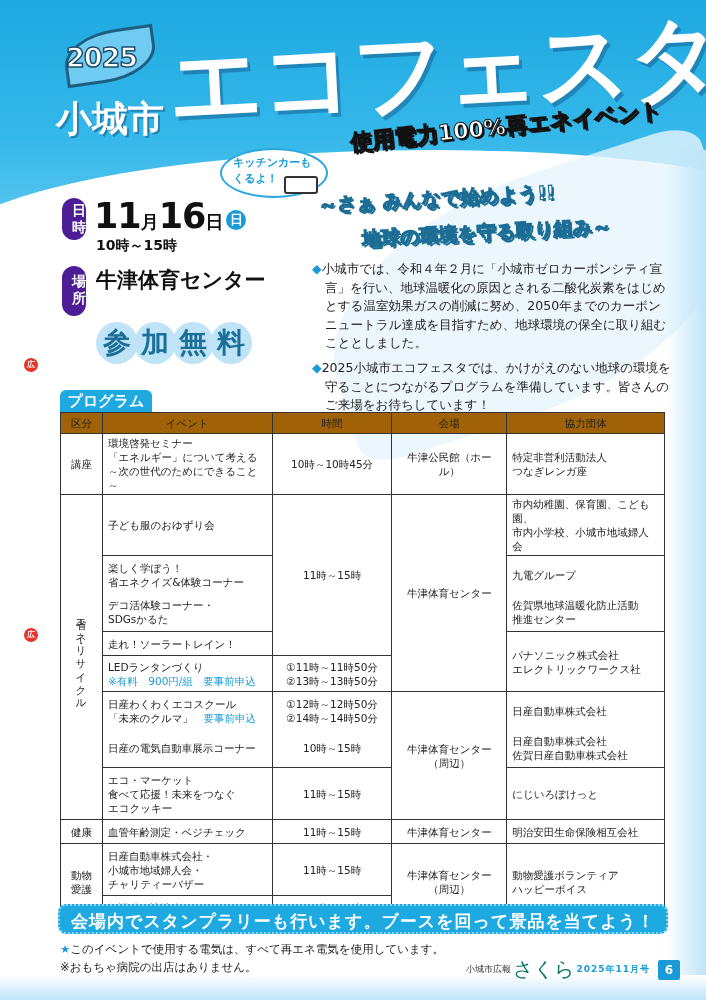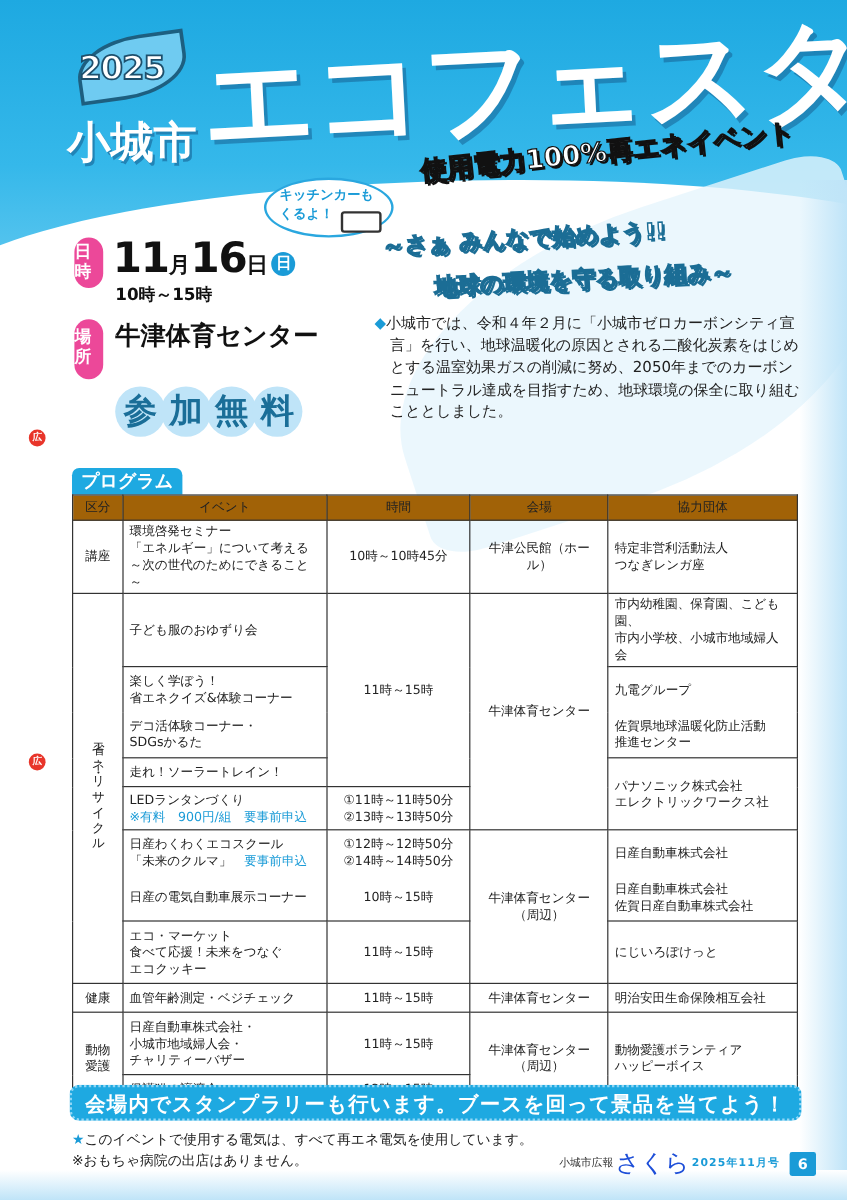--- a/index.html
+++ b/index.html
@@ -12,21 +12,21 @@
 .leaf{position:absolute;left:64px;top:30px;width:92px;height:52px;background:#6fcbf1;border:3px solid #1d5f80;border-radius:60% 0 60% 0;transform:rotate(-8deg)}
 .year{position:absolute;left:66px;top:42px;font-weight:bold;font-size:27px;color:#fff;letter-spacing:-1px;-webkit-text-stroke:1.5px #1d4f6c;font-family:"DejaVu Sans",sans-serif}
 .city{position:absolute;left:56px;top:95px;font-size:36px;font-weight:bold;color:#fff;text-shadow:2px 2px 0 #2184b6}
 .title{position:absolute;left:172px;top:24px;font-size:92px;font-weight:bold;color:#fff;letter-spacing:-2px;text-shadow:3px 4px 0 rgba(20,90,140,.5);transform:rotate(-3deg);transform-origin:left bottom;white-space:nowrap}
 .subtitle{position:absolute;left:352px;top:128px;font-size:22px;font-weight:bold;color:#fff;-webkit-text-stroke:1px #111;text-shadow:2px 2px 0 #111;transform:rotate(-6deg);transform-origin:left bottom;white-space:nowrap}
 .bubble{position:absolute;left:220px;top:148px;width:108px;height:50px;background:#fff;border:2px solid #2aa7df;border-radius:50%}
 .bubble-text{position:absolute;left:233px;top:155px;font-size:11px;font-weight:bold;color:#1a9bd7;line-height:16px}
 .truck{position:absolute;left:284px;top:176px;width:34px;height:18px;border:2px solid #333;border-radius:3px;background:#fff}
 .slogan1{position:absolute;left:318px;top:186px;font-size:19px;font-weight:bold;color:#fff;-webkit-text-stroke:1.2px #1b6d95;text-shadow:2px 2px 0 #1b6d95;transform:rotate(-3deg);white-space:nowrap}
 .slogan2{position:absolute;left:362px;top:220px;font-size:19px;font-weight:bold;color:#fff;-webkit-text-stroke:1.2px #1b6d95;text-shadow:2px 2px 0 #1b6d95;transform:rotate(-3deg);white-space:nowrap}
-.tag{position:absolute;width:24px;background:#ec4899;color:#fff;border-radius:12px;font-weight:bold;font-size:14px;text-align:left;line-height:17px;padding:4px 0}
+.tag{position:absolute;width:24px;background:#4c1d95;color:#fff;border-radius:12px;font-weight:bold;font-size:14px;text-align:right;line-height:17px;padding:4px 0}
 .date{position:absolute;left:94px;top:196px;font-weight:bold;color:#111;white-space:nowrap}
 .date .big{font-size:35px;letter-spacing:-1px}
 .date .mid{font-size:18px}
 .dow{display:inline-block;width:20px;height:20px;border-radius:50%;background:#1a9bd7;color:#fff;font-size:13px;text-align:center;line-height:20px;vertical-align:4px;margin-left:3px}
 .time{position:absolute;left:96px;top:237px;font-size:14px;font-weight:bold;color:#111}
 .venue{position:absolute;left:96px;top:267px;font-size:21px;font-weight:bold;color:#111;line-height:26px}
 .free{position:absolute;left:96px;top:322px;display:flex}
 .free span{display:inline-block;width:42px;height:42px;border-radius:50%;background:#bfe4f8;color:#1a6e98;font-size:28px;font-weight:bold;text-align:center;line-height:42px;margin-right:-4px}
 .intro{position:absolute;left:312px;top:260px;width:360px;font-size:12.5px;line-height:18.6px;color:#222}
 .intro p{margin-bottom:6px;padding-left:13px;text-indent:-13px}
@@ -37,21 +37,21 @@
 td,th{border:1px solid #333;padding:2px 5px;vertical-align:middle}
 th{background:#a16207;font-weight:normal;height:21px}
 td.c{text-align:center}
 td.inner-top{border-top:1px solid #bbb}
 .blue{color:#1a9bd7}
 .vert{writing-mode:vertical-rl;text-orientation:upright;margin:auto;letter-spacing:1px}
 .stamp{position:absolute;left:58px;top:904px;width:610px;height:30px;background:#1ea9e1;border-radius:8px;color:#fff;font-weight:bold;font-size:17px;text-align:center;line-height:30px;letter-spacing:1px;border:2px dotted #8fd6f5}
 .note{position:absolute;left:60px;font-size:11.5px;color:#222}
 .note .star{color:#1a9bd7}
 .footer{position:absolute;left:466px;top:956px;display:flex;align-items:center;gap:2px;font-size:9px;color:#333}
-.footer .sakura{font-family:Liberation Mono, monospace;font-size:20px;color:#1d4ed8}
+.footer .sakura{font-family:Liberation Mono, monospace;font-size:20px;color:#0f766e}
 .footer .issue{color:#1a9bd7;font-weight:bold;font-size:9px;letter-spacing:1px}
 .footer .page{background:#1a9bd7;color:#fff;font-weight:bold;font-size:12px;width:22px;height:20px;text-align:center;line-height:20px;border-radius:2px;margin-left:6px}
 </style>
 </head>
 <body>
 
 <div class="hero"></div>
 <div class="wave"></div>
 <div class="bgleaf"></div>
 <div class="rightfade"></div>
@@ -86,20 +86,21 @@
 
 <div class="free">
   <span>参</span>
   <span>加</span>
   <span>無</span>
   <span>料</span>
 </div>
 
 <div class="intro">
   <p><span class="dia">◆</span><span>小城市では、令和４年２月に「小城市ゼロカーボンシティ宣言」を行い、地球温暖化の原因とされる二酸化炭素をはじめとする温室効果ガスの削減に努め、2050年までのカーボンニュートラル達成を目指すため、地球環境の保全に取り組むこととしました。</span></p>
+  <p><span class="dia">◆</span><span>2025小城市エコフェスタでは、かけがえのない地球の環境を守ることにつながるプログラムを準備しています。皆さんのご来場をお待ちしています！</span></p>
 </div>
 
 <div class="ad" style="left:24px;top:358px">広告</div>
 <div class="ad" style="left:24px;top:628px">広告</div>
 
 <div class="prog-tab">プログラム</div>
 
 <table>
   <colgroup>
       <col style="width:42px">

